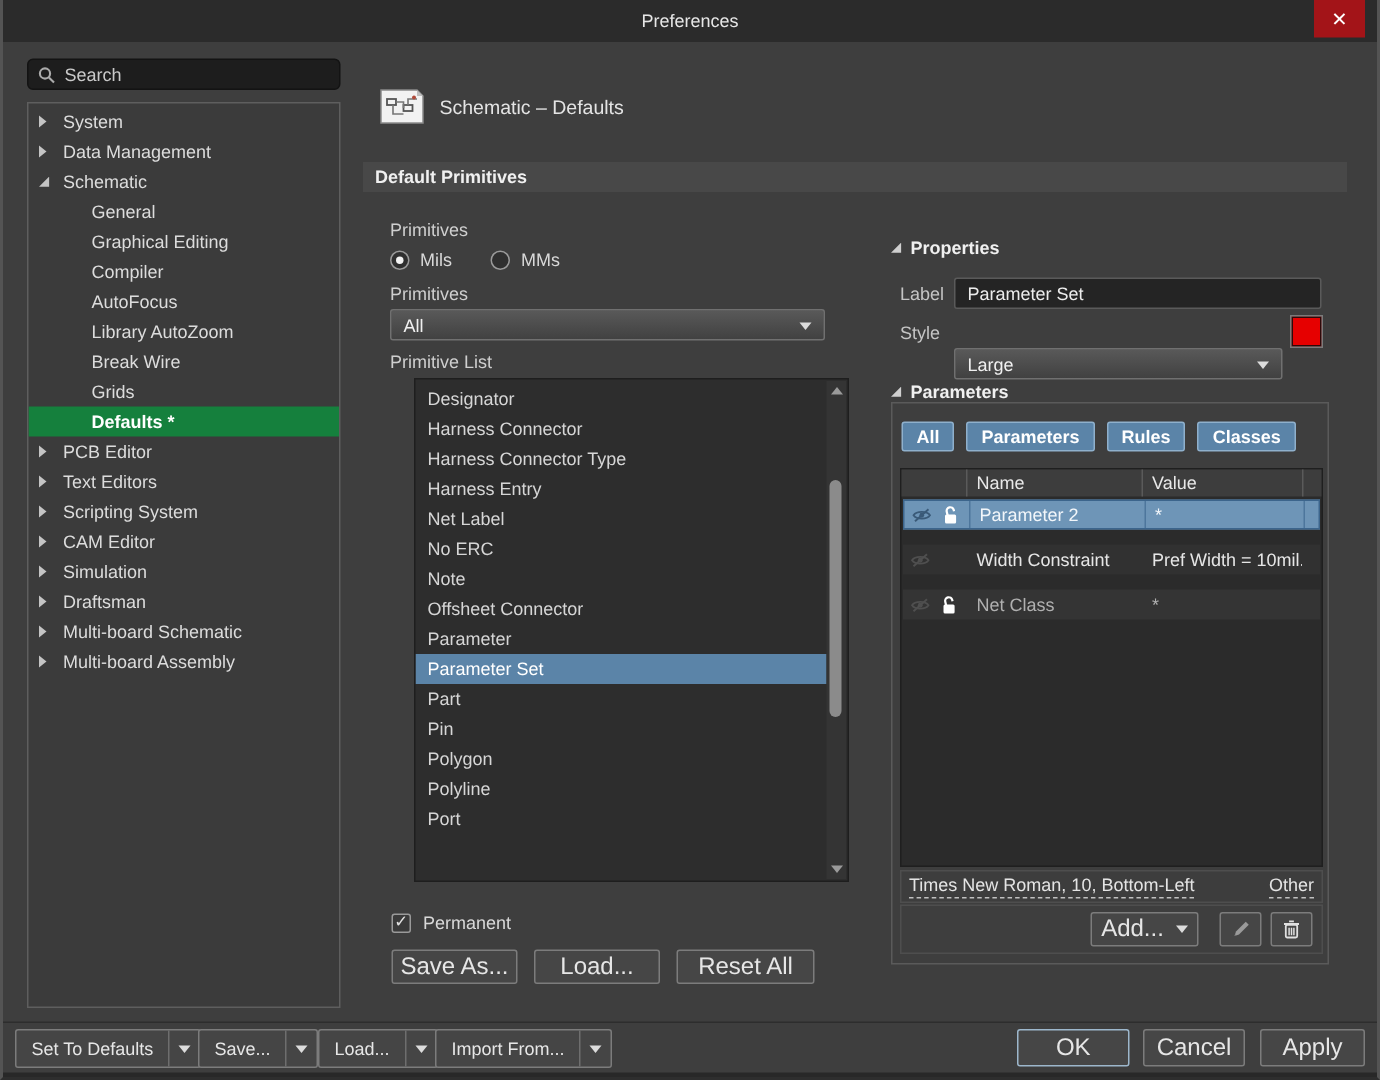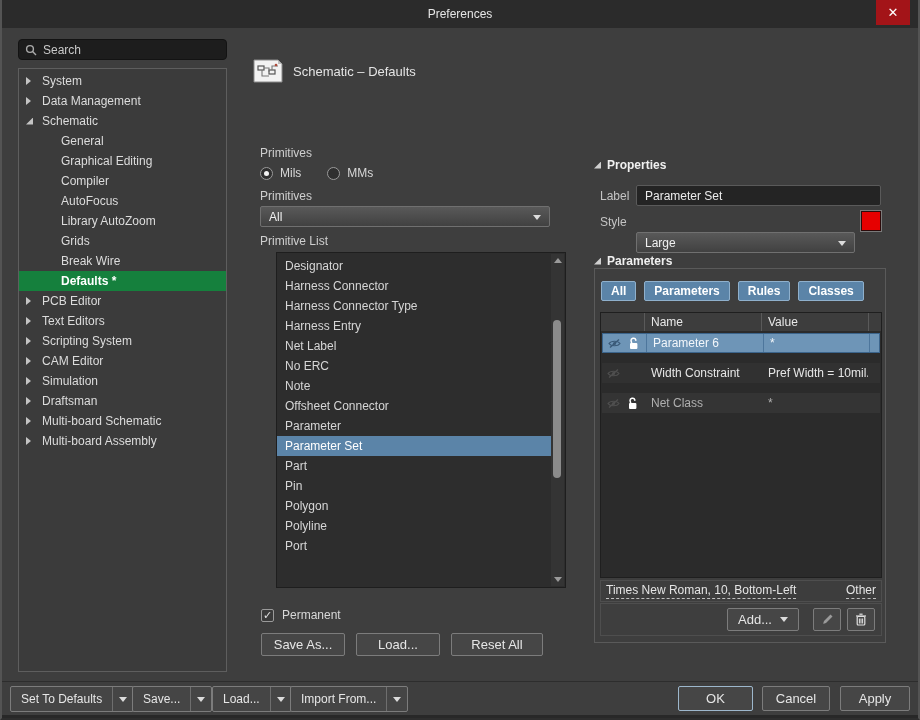--- a/index.html
+++ b/index.html
@@ -51,21 +51,21 @@
   .list-item.selected{background:#5b84a8;color:#fff;}
   .vscroll{position:absolute;right:1px;top:1px;bottom:1px;width:13px;background:#343434;}
   .vs-up,.vs-dn{position:absolute;left:0;width:13px;height:13px;display:flex;align-items:center;justify-content:center;cursor:pointer;}
   .vs-up{top:0;} .vs-dn{bottom:0;}
   .tri-up{width:0;height:0;border-left:4px solid transparent;border-right:4px solid transparent;border-bottom:5px solid #9a9a9a;}
   .tri-dn{width:0;height:0;border-left:4px solid transparent;border-right:4px solid transparent;border-top:5px solid #9a9a9a;}
   .vs-thumb{position:absolute;left:2px;top:66px;width:8px;height:158px;background:#8b8b8b;border-radius:4px;cursor:grab;}
   .chk-row{left:259px;top:608px;display:flex;align-items:center;gap:8px;cursor:pointer;}
   .chkbox{width:13px;height:13px;background:#3a3a3a;border:1px solid #9a9a9a;border-radius:2px;
     display:flex;align-items:center;justify-content:center;color:#e2e2e2;font-size:11px;line-height:11px;}
-  .btn{background:#464646;border:1px solid #7c7c7c;border-radius:2px;color:#e6e6e6;font-size:13px;
+  .btn{background:#464646;border:1px solid #7c7c7c;border-radius:2px;color:#e6e6e6;font-size:16px;
     display:flex;align-items:center;justify-content:center;cursor:pointer;font-family:inherit;}
   .b-saveas{left:259px;top:633px;width:84px;height:23px;}
   .b-load{left:354px;top:633px;width:84px;height:23px;}
   .b-reset{left:449px;top:633px;width:92px;height:23px;}
   
   .sec-hdr{display:flex;align-items:center;gap:6px;color:#f0f0f0;font-weight:bold;}
   .sec-hdr .exp{width:7px;height:7px;background:#cfcfcf;clip-path:polygon(100% 0,100% 100%,0 100%);}
   .h-props{left:592px;top:158px;}
   .h-params{left:592px;top:254px;}
   .cap-label{left:598px;top:189px;color:#c4c4c4;}
@@ -173,25 +173,25 @@
       <div class="tree-item child">
 
         <span class="tlabel">AutoFocus</span>
       </div>
       <div class="tree-item child">
 
         <span class="tlabel">Library AutoZoom</span>
       </div>
       <div class="tree-item child">
 
+        <span class="tlabel">Break Wire</span>
+      </div>
+      <div class="tree-item child">
+
         <span class="tlabel">Grids</span>
-      </div>
-      <div class="tree-item child">
-
-        <span class="tlabel">Break Wire</span>
       </div>
       <div class="tree-item child selected">
 
         <span class="tlabel">Defaults *</span>
       </div>
       <div class="tree-item root">
         <span class="tw">
           <span class="arrow col"></span>
         </span>
         <span class="tlabel">PCB Editor</span>
@@ -244,20 +244,23 @@
     <svg width="32" height="28" viewBox="0 0 32 28">
       <path d="M2 3 h24 l4 4 v18 h-28 z" fill="#f2f2f2" stroke="#8a8a8a" stroke-width="1"></path>
       <path d="M26 3 l4 4 h-4 z" fill="#bdbdbd"></path>
       <rect x="6" y="9" width="6" height="4" fill="none" stroke="#555" stroke-width="1.2"></rect>
       <rect x="17" y="13" width="6" height="4" fill="none" stroke="#555" stroke-width="1.2"></rect>
       <path d="M12 11 h5 v4 M10 13 v6 h7 M20 13 v-4 h6" fill="none" stroke="#777" stroke-width="1.1"></path>
       <circle cx="24" cy="8" r="1.3" fill="#b04a3a"></circle>
     </svg>
   </div>
   <div class="abs page-title">Schematic – Defaults</div>
+  <div class="abs section-bar">
+    <span>Default Primitives</span>
+  </div>
 
   <div class="abs flabel lbl-prim1">Primitives</div>
   <div class="abs radio-row">
     <div class="radio sel">
       <span class="rcirc"></span>
       <span>Mils</span>
     </div>
     <div class="radio">
       <span class="rcirc"></span>
       <span>MMs</span>
@@ -358,21 +361,21 @@
                 <line x1="2" y1="9.5" x2="11" y2="1.5" stroke="currentColor" stroke-width="1.3"></line>
               </svg>
             </span>
             <span class="lock-ic">
               <svg width="11" height="13" viewBox="0 0 11 13">
                 <path d="M3.2 6 V3.6 a2.4 2.4 0 0 1 4.8 0 V4.4" fill="none" stroke="#ffffff" stroke-width="1.5" transform="rotate(-14 5.5 4)"></path>
                 <rect x="2" y="6" width="7.4" height="6" rx="1" fill="#ffffff"></rect>
               </svg>
             </span>
           </div>
-          <div class="cell rname">Parameter 6</div>
+          <div class="cell rname">Parameter 2</div>
           <div class="cell rvalue">*</div>
           <div class="cell rend"></div>
         </div>
         <div class="prow" style="top: 50px;">
           <div class="cell icell">
             <span class="eye-ic">
               <svg width="13" height="11" viewBox="0 0 13 11">
                 <path d="M1 5.5 C3 2.5 10 2.5 12 5.5 C10 8.5 3 8.5 1 5.5 Z" fill="none" stroke="currentColor" stroke-width="1.2"></path>
                 <circle cx="6.5" cy="5.5" r="1.6" fill="currentColor"></circle>
                 <line x1="2" y1="9.5" x2="11" y2="1.5" stroke="currentColor" stroke-width="1.3"></line>

